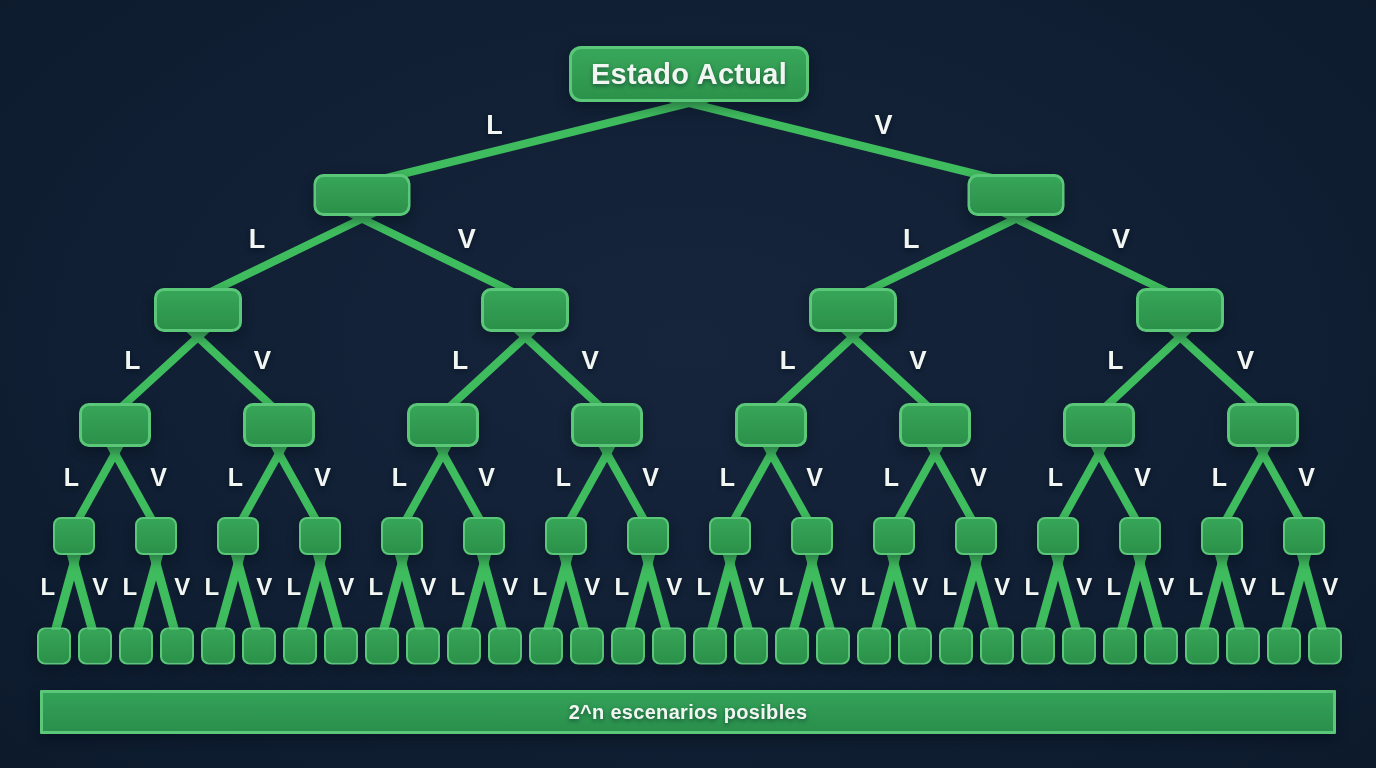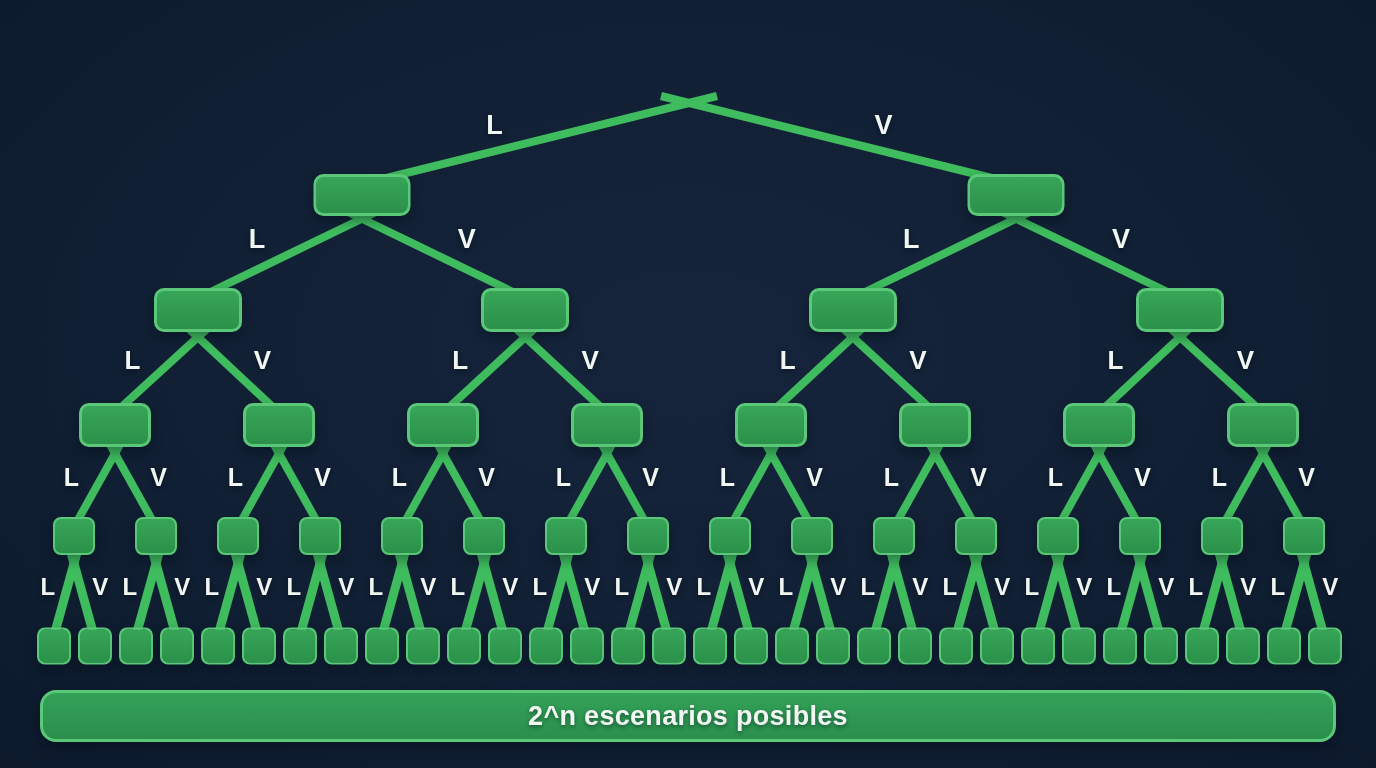--- a/index.html
+++ b/index.html
@@ -44,28 +44,28 @@
     transform: translate(-50%, -50%);
     color: var(--text, #f2f6f2);
     font-weight: bold;
     text-shadow: 0 2px 5px rgba(4, 16, 28, 0.65);
     z-index: 2;
     line-height: 1;
   }
   .banner {
     position: absolute;
     left: 40px; top: 690px;
-    width: 1296px; height: 52px;
+    width: 1296px; height: 44px;
     background: linear-gradient(180deg, #33a158 0%, #2a8f4c 100%);
     border: 3px solid var(--node-border, #5ac878);
-    border-radius: 16px;
+    border-radius: 1px;
     box-shadow: 0 5px 12px rgba(2, 10, 20, 0.38);
     display: flex; align-items: center; justify-content: center;
     color: var(--text, #f2f6f2);
-    font-size: 27px; font-weight: bold; letter-spacing: 0.3px;
+    font-size: 20px; font-weight: bold; letter-spacing: 0.3px;
     text-shadow: 0 2px 4px rgba(4, 16, 28, 0.45);
     z-index: 3;
   }
 </style>
 </head>
 <body>
 
 <div class="stage" id="stage">
   <svg id="edges" width="1376" height="768" viewBox="0 0 1376 768">
       <line x1="717" y1="96" x2="362" y2="184" stroke="#3fbc5e" stroke-width="8"></line>
@@ -125,20 +125,23 @@
       <line x1="1062" y1="549" x2="1037.5" y2="637.5" stroke="#3fbc5e" stroke-width="9"></line>
       <line x1="1054" y1="549" x2="1078.5" y2="637.5" stroke="#3fbc5e" stroke-width="9"></line>
       <line x1="1144" y1="549" x2="1119.5" y2="637.5" stroke="#3fbc5e" stroke-width="9"></line>
       <line x1="1136" y1="549" x2="1160.5" y2="637.5" stroke="#3fbc5e" stroke-width="9"></line>
       <line x1="1226" y1="549" x2="1201.5" y2="637.5" stroke="#3fbc5e" stroke-width="9"></line>
       <line x1="1218" y1="549" x2="1242.5" y2="637.5" stroke="#3fbc5e" stroke-width="9"></line>
       <line x1="1308" y1="549" x2="1283.5" y2="637.5" stroke="#3fbc5e" stroke-width="9"></line>
       <line x1="1300" y1="549" x2="1324.5" y2="637.5" stroke="#3fbc5e" stroke-width="9"></line>
     </svg>
 
+  <div class="root-node">
+    <span>Estado Actual</span>
+  </div>
 
   <div class="banner">
     <span>2^n escenarios posibles</span>
   </div>
 <span class="branch-label" style="left: 494.5px; top: 125px; font-size: 27px;">L</span>
     <span class="branch-label" style="left: 883.5px; top: 125px; font-size: 27px;">V</span>
     <span class="branch-label" style="left: 257.025px; top: 239px; font-size: 27px;">L</span>
     <span class="branch-label" style="left: 466.675px; top: 239px; font-size: 27px;">V</span>
     <span class="branch-label" style="left: 911.325px; top: 239px; font-size: 27px;">L</span>
     <span class="branch-label" style="left: 1120.97px; top: 239px; font-size: 27px;">V</span>

